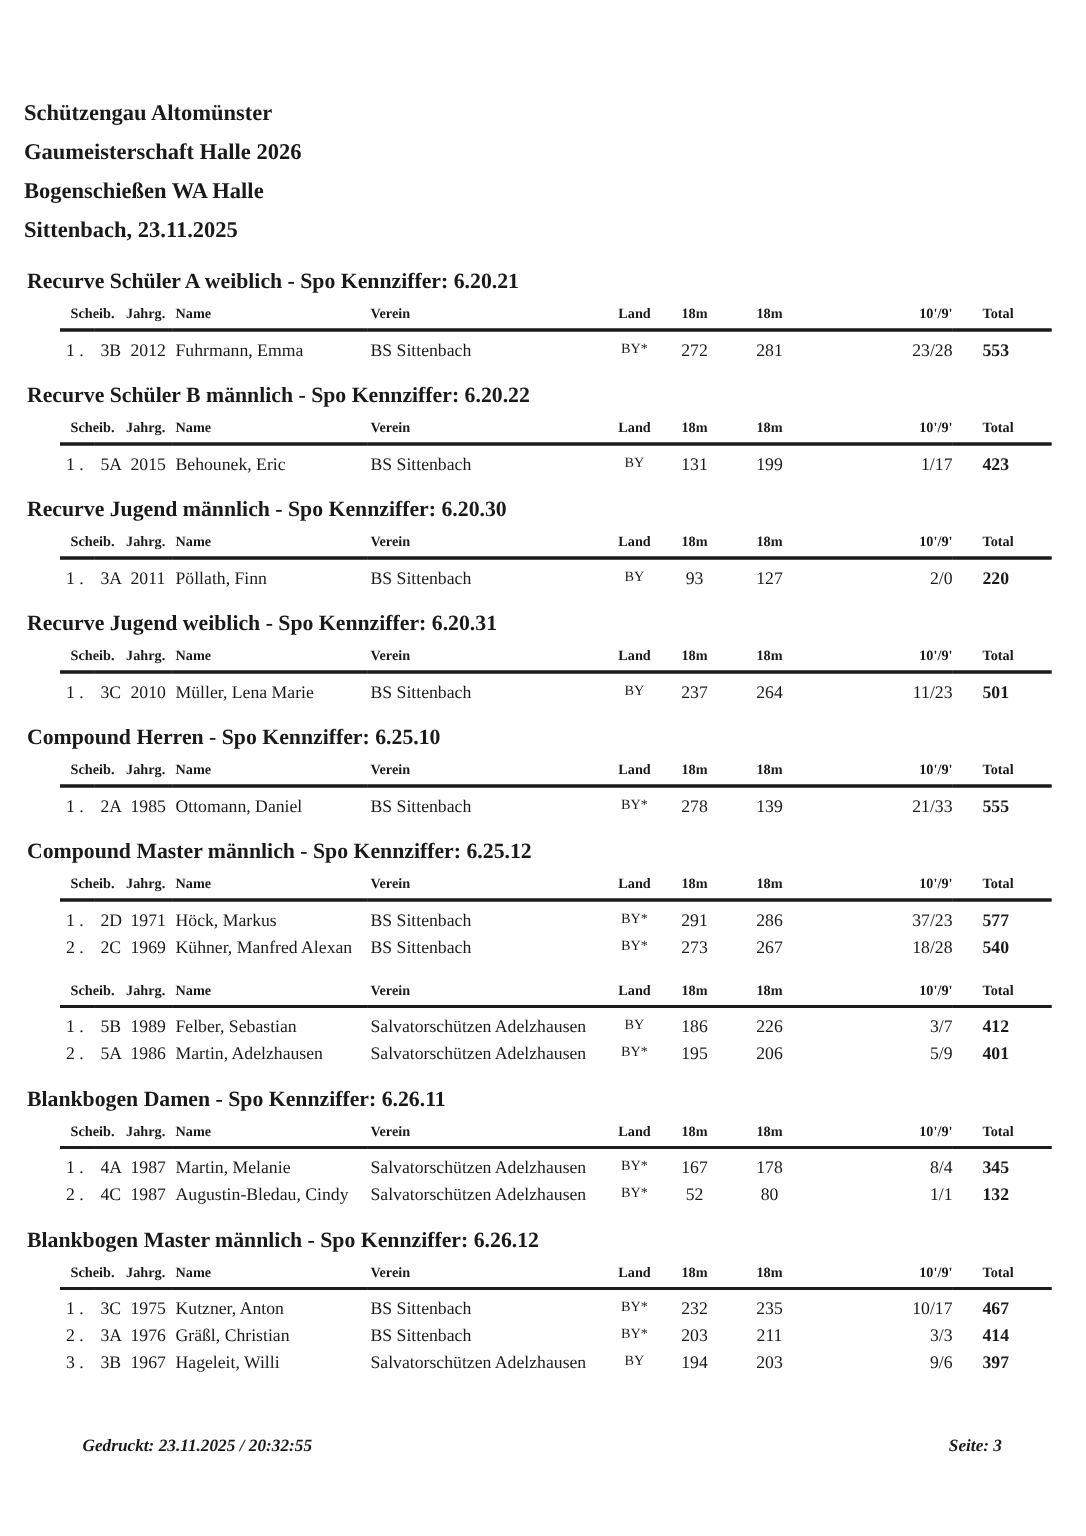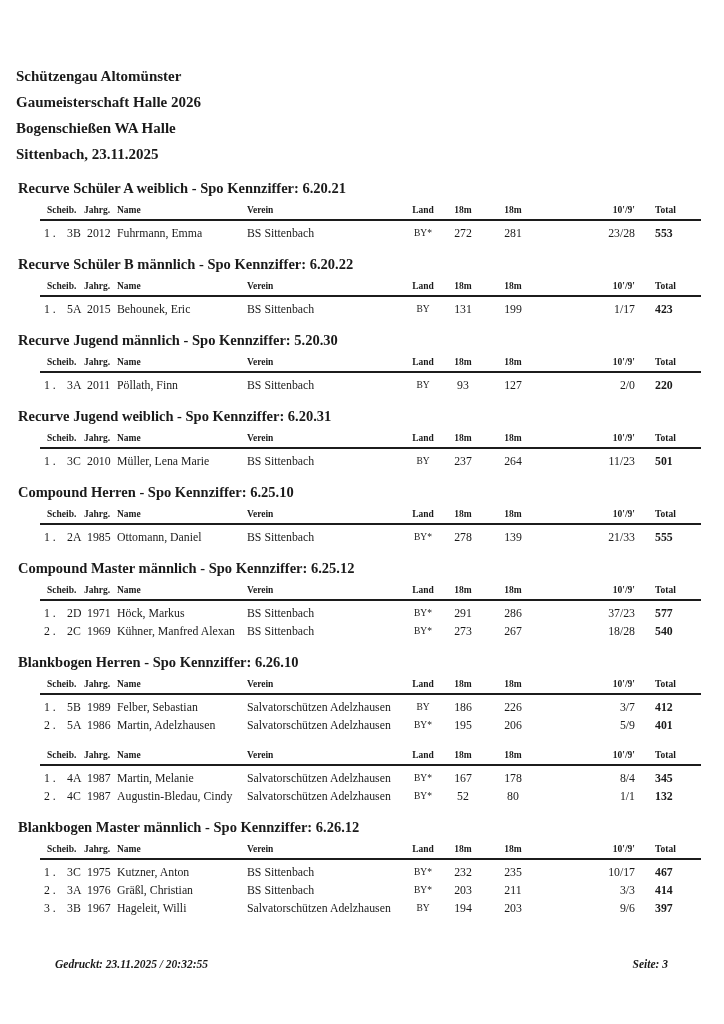--- a/index.html
+++ b/index.html
@@ -153,21 +153,21 @@
     <td class="c">131</td>
     <td class="c">199</td>
     <td class="r">1/17</td>
     <td class="total pl20">423</td>
   </tr>
 </tbody>
     </table>
   </section>
 
   <section class="section">
-    <h2 class="section-title">Recurve Jugend männlich - Spo Kennziffer: 5.20.30</h2>
+    <h2 class="section-title">Recurve Jugend männlich - Spo Kennziffer: 6.20.30</h2>
     <table class="results-table">
       <colgroup>
         <col style="width:23px">
             <col style="width:21px">
             <col style="width:31px">
         <col style="width:130px">
             <col style="width:153px">
             <col style="width:50px">
         <col style="width:30px">
             <col style="width:70px">
@@ -346,21 +346,20 @@
     <td class="c">273</td>
     <td class="c">267</td>
     <td class="r">18/28</td>
     <td class="total pl20">540</td>
   </tr>
 </tbody>
     </table>
   </section>
 
   <section class="section">
-    <h2 class="section-title">Blankbogen Herren - Spo Kennziffer: 6.26.10</h2>
     <table class="results-table">
       <colgroup>
         <col style="width:23px">
             <col style="width:21px">
             <col style="width:31px">
         <col style="width:130px">
             <col style="width:153px">
             <col style="width:50px">
         <col style="width:30px">
             <col style="width:70px">
@@ -404,20 +403,21 @@
     <td class="c">195</td>
     <td class="c">206</td>
     <td class="r">5/9</td>
     <td class="total pl20">401</td>
   </tr>
 </tbody>
     </table>
   </section>
 
   <section class="section">
+    <h2 class="section-title">Blankbogen Damen - Spo Kennziffer: 6.26.11</h2>
     <table class="results-table">
       <colgroup>
         <col style="width:23px">
             <col style="width:21px">
             <col style="width:31px">
         <col style="width:130px">
             <col style="width:153px">
             <col style="width:50px">
         <col style="width:30px">
             <col style="width:70px">

